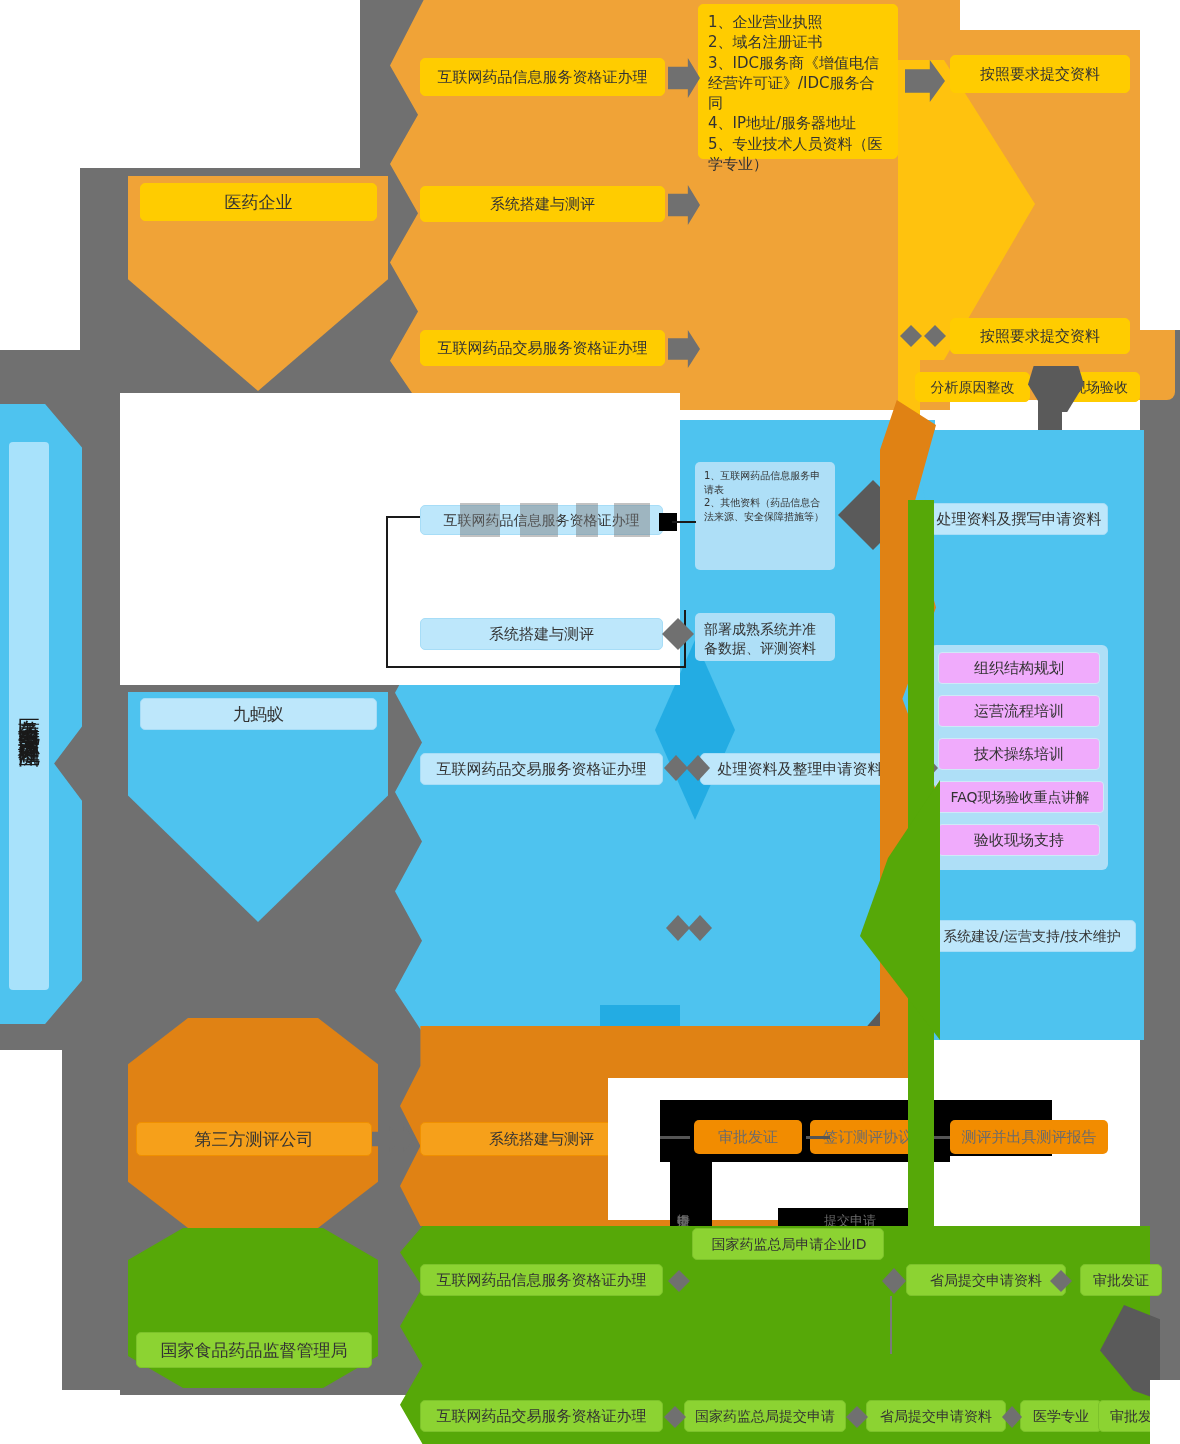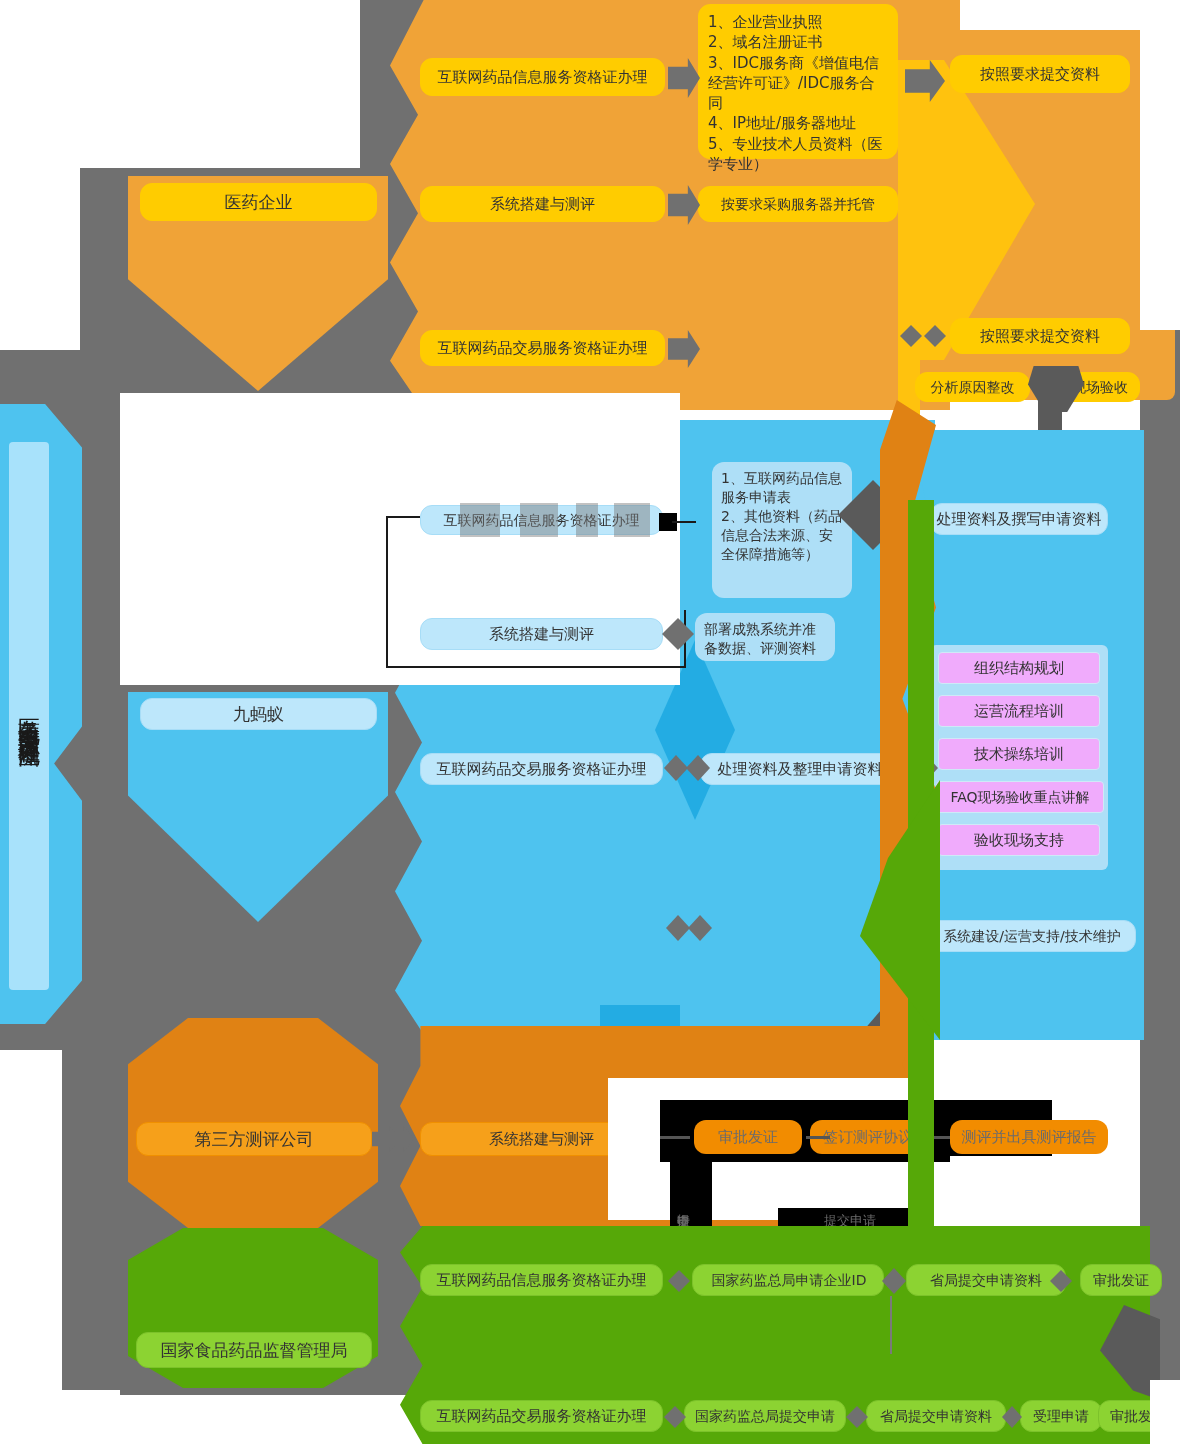--- a/index.html
+++ b/index.html
@@ -12,21 +12,21 @@
   .gray{background:#707070;}
   .lane-orange{background:#F0A337;}
   .lane-blue{background:#4EC3EF;}
   .lane-dkorange{background:#E08214;}
   .lane-green{background:#56A808;}
 
   
   .chip{
     position:absolute;
     display:flex;align-items:center;justify-content:center;
-    border-radius:12px;
+    border-radius:5px;
     color:#333;
     font-size:15px;
     line-height:1.35;
     text-align:center;
     padding:4px 8px;
     box-sizing:border-box;
     white-space:nowrap;
   }
   .chip.multi{white-space:normal;text-align:left;justify-content:flex-start;align-items:flex-start;padding:7px 9px;}
 
@@ -92,21 +92,20 @@
   <div class="chip chip-yellow" style="left:140px;top:183px;width:237px;height:38px;font-size:17px;">医药企业</div>
 
   <div class="chip chip-yellow" style="left:420px;top:58px;width:245px;height:38px;">互联网药品信息服务资格证办理</div>
 
   <div class="chip chip-yellow multi" style="left:698px;top:4px;width:200px;height:155px;">1、企业营业执照<br>2、域名注册证书<br>3、IDC服务商《增值电信经营许可证》/IDC服务合同<br>4、IP地址/服务器地址<br>5、专业技术人员资料（医学专业）</div>
 
   <div class="chip chip-yellow" style="left:950px;top:55px;width:180px;height:38px;">按照要求提交资料</div>
 
   <div class="chip chip-yellow" style="left:420px;top:186px;width:245px;height:36px;">系统搭建与测评</div>
 
-  <div class="chip chip-yellow" style="left:698px;top:186px;width:200px;height:36px;font-size:14px;">按要求采购服务器并托管</div>
 
   <div class="chip chip-yellow" style="left:420px;top:330px;width:245px;height:36px;">互联网药品交易服务资格证办理</div>
 
 
   <div class="chip chip-yellow" style="left:950px;top:318px;width:180px;height:36px;">按照要求提交资料</div>
 
   <div class="chip chip-yellow" style="left:915px;top:372px;width:115px;height:30px;font-size:14px;">分析原因整改</div>
   <div class="chip chip-yellow" style="left:1060px;top:372px;width:80px;height:30px;font-size:14px;">现场验收</div>
 
   <div class="arrowR" style="left:668px;top:58px;width:32px;height:40px;"></div>
@@ -138,21 +137,21 @@
 
   <div class="chip chip-ltblue" style="left:140px;top:698px;width:237px;height:32px;font-size:17px;">九蚂蚁</div>
 
   <div class="chip chip-ltblue" style="left:420px;top:505px;width:243px;height:30px;font-size:14px;">互联网药品信息服务资格证办理</div>
   <div class="selbar" style="left:460px;top:503px;width:40px;height:34px;"></div>
   <div class="selbar" style="left:520px;top:503px;width:38px;height:34px;"></div>
   <div class="selbar" style="left:576px;top:503px;width:22px;height:34px;"></div>
   <div class="selbar" style="left:614px;top:503px;width:36px;height:34px;"></div>
   <div class="blackpatch" style="left:659px;top:513px;width:18px;height:18px;"></div>
 
-  <div class="chip chip-ltblue2 multi" style="left:695px;top:462px;width:140px;height:136px;font-size:14px;margin-left:17px;">1、互联网药品信息服务申请表<br>2、其他资料（药品信息合法来源、安全保障措施等）</div>
+  <div class="chip chip-ltblue2 multi" style="left:695px;top:462px;width:140px;height:108px;font-size:10px;">1、互联网药品信息服务申请表<br>2、其他资料（药品信息合法来源、安全保障措施等）</div>
 
   <div class="chip chip-ltblue" style="left:930px;top:503px;width:178px;height:32px;font-size:15px;">处理资料及撰写申请资料</div>
 
   <div class="chip chip-ltblue" style="left:420px;top:618px;width:243px;height:32px;">系统搭建与测评</div>
   <div class="chip chip-ltblue2 multi" style="left:695px;top:613px;width:140px;height:48px;font-size:14px;">部署成熟系统并准备数据、评测资料</div>
 
   <div class="chip chip-ltblue" style="left:420px;top:753px;width:243px;height:32px;">互联网药品交易服务资格证办理</div>
   <div class="chip chip-ltblue" style="left:700px;top:753px;width:200px;height:32px;">处理资料及整理申请资料</div>
 
   <div class="chip chip-ltblue" style="left:928px;top:920px;width:208px;height:32px;font-size:14px;">系统建设/运营支持/技术维护</div>
@@ -221,28 +220,28 @@
               clip-path:polygon(3% 0%,100% 0%,100% 100%,3% 100%,0% 82%,3% 64%,0% 46%,3% 28%,0% 12%);"></div>
   <div class="band lane-green" style="left:908px;top:500px;width:26px;height:740px;"></div>
   <div class="band lane-green" style="left:860px;top:780px;width:80px;height:260px;
               clip-path:polygon(100% 0%,100% 100%,0% 60%,35% 30%);"></div>
   <div class="band lane-green" style="left:128px;top:1228px;width:250px;height:160px;
               clip-path:polygon(22% 0%,78% 0%,100% 20%,100% 80%,78% 100%,22% 100%,0% 80%,0% 20%);"></div>
 
   <div class="chip chip-green" style="left:136px;top:1332px;width:236px;height:36px;font-size:17px;">国家食品药品监督管理局</div>
 
   <div class="chip chip-green" style="left:420px;top:1264px;width:243px;height:32px;">互联网药品信息服务资格证办理</div>
-  <div class="chip chip-green" style="left:692px;top:1264px;width:192px;height:32px;font-size:14px;padding-left:10px;">国家药监总局申请企业ID</div>
+  <div class="chip chip-green" style="left:692px;top:1228px;width:192px;height:32px;font-size:14px;padding-left:10px;">国家药监总局申请企业ID</div>
   <div class="chip chip-green" style="left:906px;top:1264px;width:160px;height:32px;font-size:14px;">省局提交申请资料</div>
   <div class="chip chip-green" style="left:1080px;top:1264px;width:82px;height:32px;font-size:14px;">审批发证</div>
 
   <div class="chip chip-green" style="left:420px;top:1400px;width:243px;height:32px;">互联网药品交易服务资格证办理</div>
   <div class="chip chip-green" style="left:684px;top:1400px;width:162px;height:32px;font-size:14px;">国家药监总局提交申请</div>
   <div class="chip chip-green" style="left:866px;top:1400px;width:140px;height:32px;font-size:14px;">省局提交申请资料</div>
-  <div class="chip chip-green" style="left:1020px;top:1400px;width:82px;height:32px;font-size:14px;">受理申请</div>
+  <div class="chip chip-green" style="left:1020px;top:1400px;width:82px;height:32px;font-size:14px;">医学专业</div>
   <div class="chip chip-green" style="left:1098px;top:1400px;width:80px;height:32px;font-size:14px;">审批发证</div>
 
   <div class="diamond" style="left:668px;top:1270px;width:22px;height:22px;"></div>
   <div class="diamond" style="left:882px;top:1268px;width:24px;height:26px;"></div>
   <div class="diamond" style="left:1050px;top:1270px;width:22px;height:22px;"></div>
   <div class="diamond" style="left:664px;top:1406px;width:22px;height:22px;"></div>
   <div class="diamond" style="left:846px;top:1406px;width:22px;height:22px;"></div>
   <div class="diamond" style="left:1002px;top:1406px;width:20px;height:22px;"></div>
 
   <div class="line" style="left:890px;top:1296px;width:2px;height:58px;background:#7a7a7a;"></div>

